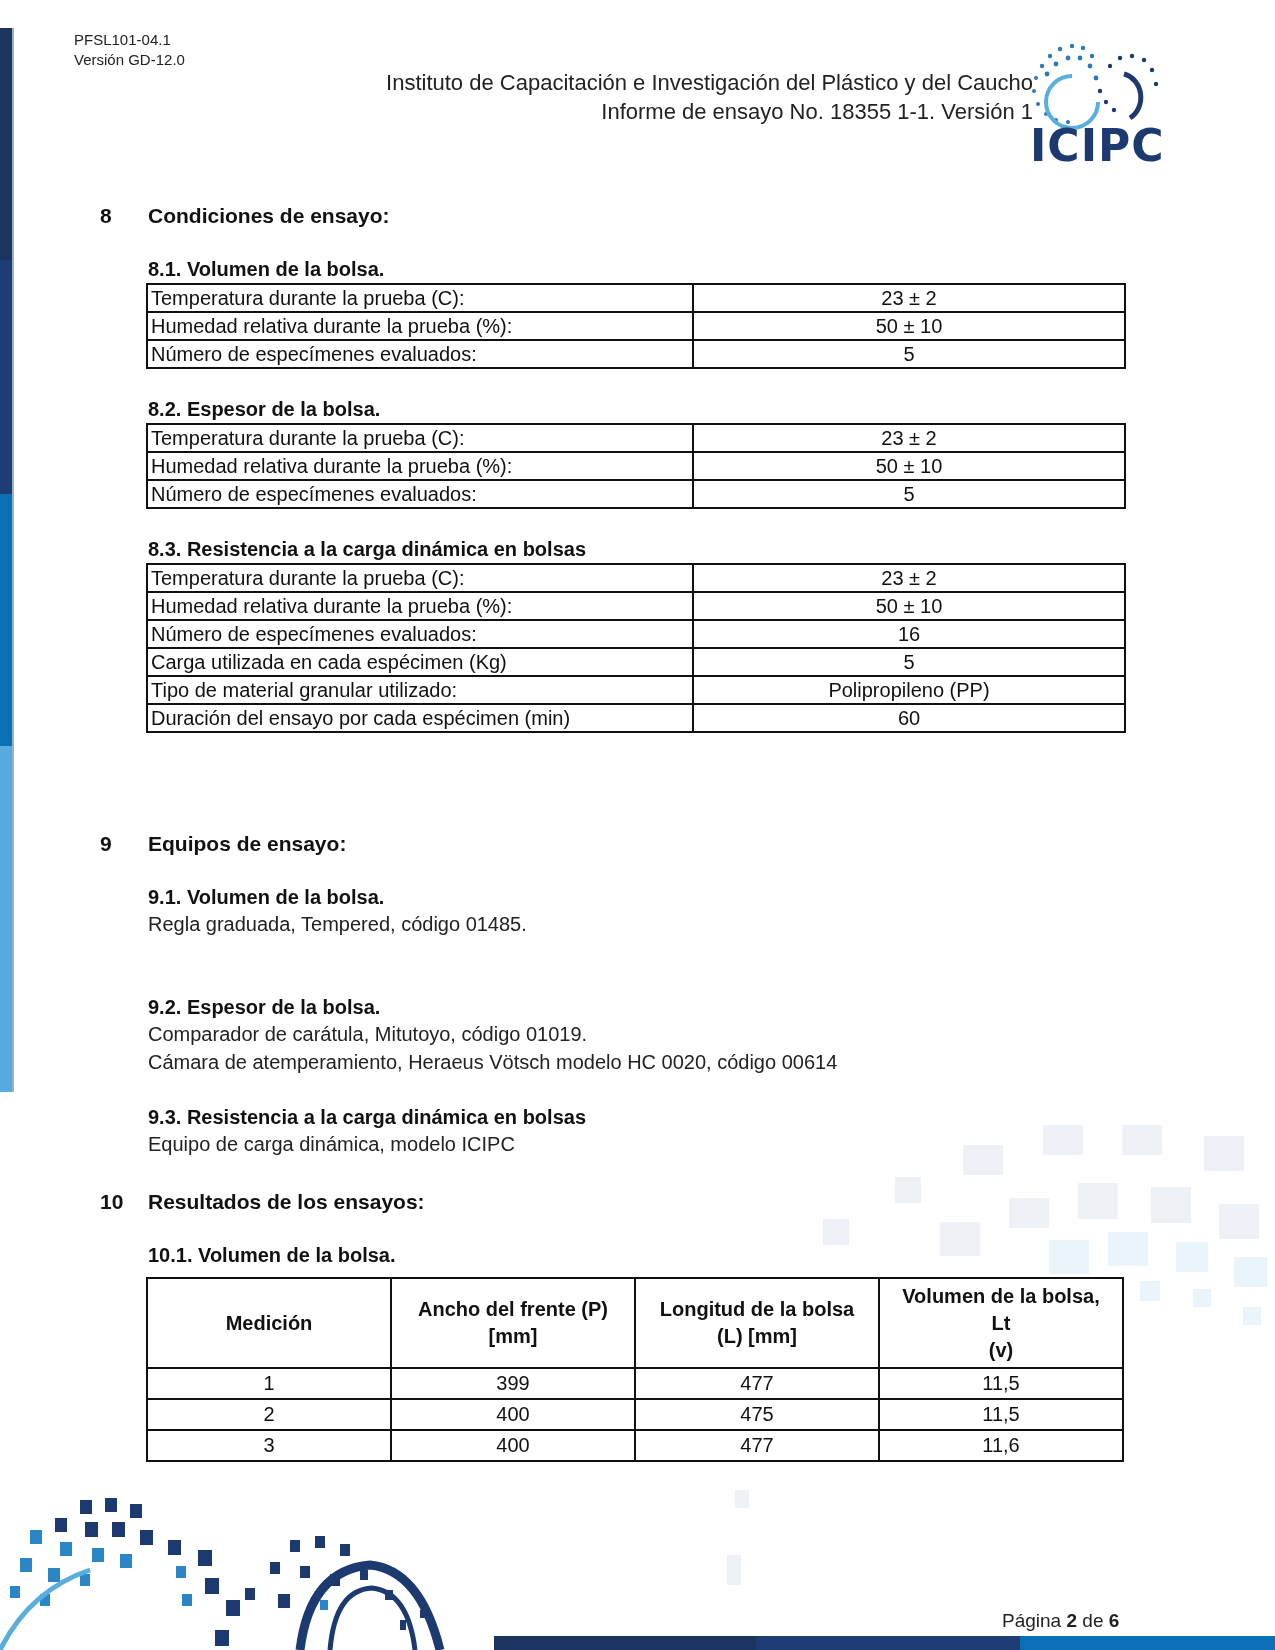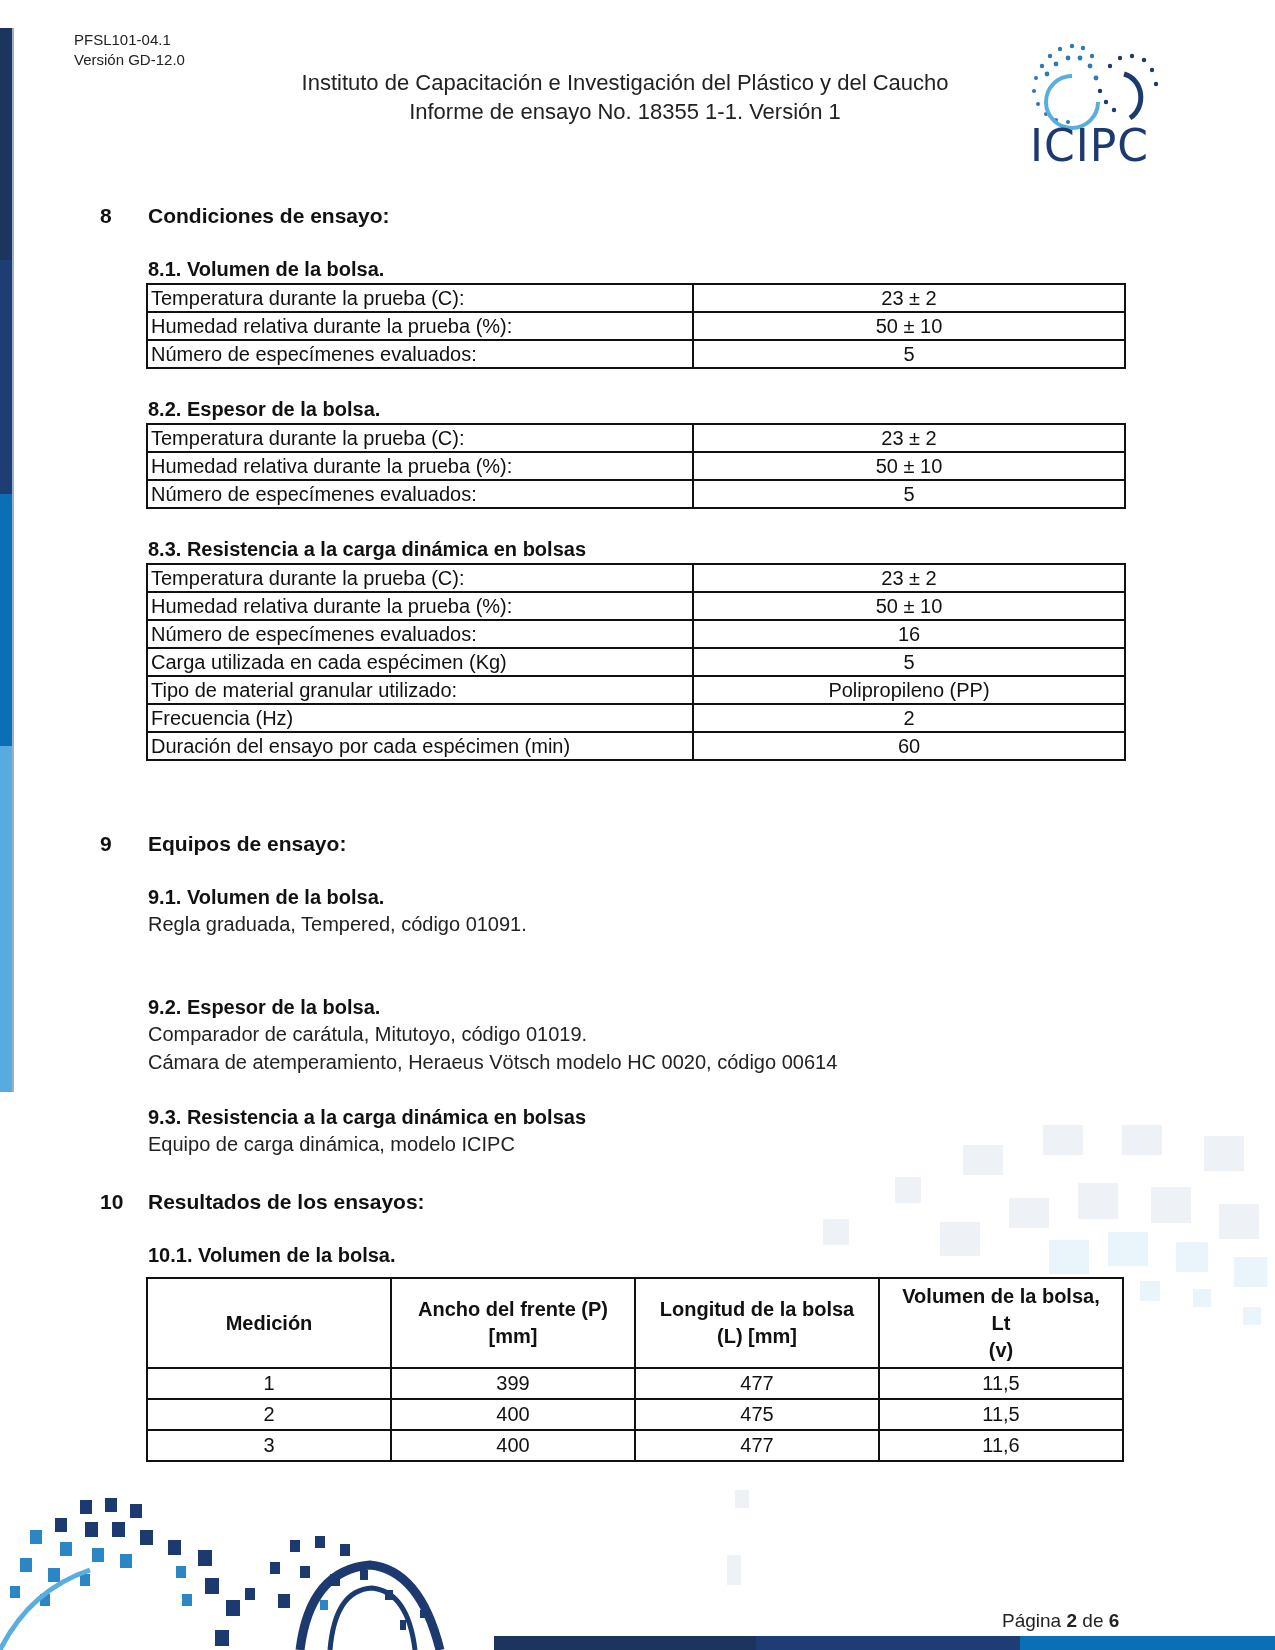--- a/index.html
+++ b/index.html
@@ -6,24 +6,24 @@
   body { width:1275px; height:1650px; position:relative; background:#ffffff; overflow:hidden;
          font-family:"Liberation Sans", sans-serif; color:#111; }
   .stripe { position:absolute; left:0; width:12px; }
   .stripe.s1 { top:28px; height:232px; background:#1b355f; }
   .stripe.s2 { top:260px; height:234px; background:#1f3d75; }
   .stripe.s3 { top:494px; height:252px; background:#0a6fb5; }
   .stripe.s4 { top:746px; height:346px; background:#58abe0; }
   .stripe-edge { position:absolute; left:12px; top:28px; width:2px; height:1064px; background:#9fb0c4; }
 
   .code { position:absolute; left:74px; top:30px; font-size:15px; line-height:20px; color:#222; }
-  .hdr { position:absolute; left:240px; width:770px; top:68px; text-align:center; font-size:22px; line-height:29px; color:#222; }
+  .hdr { position:absolute; left:263px; width:770px; top:68px; text-align:right; font-size:22px; line-height:29px; color:#222; }
 
   .logo { position:absolute; left:1020px; top:36px; width:150px; height:130px; }
-  .logo-text { position:absolute; left:1030px; top:120px; font-size:44px; font-weight:normal; color:#1c3a70; letter-spacing:1px; font-family:"DejaVu Sans", sans-serif; }
+  .logo-text { position:absolute; left:1030px; top:120px; font-size:44px; font-weight:bold; color:#1c3a70; letter-spacing:1px; font-family:"DejaVu Sans", sans-serif; }
 
   .sec { position:absolute; left:100px; font-weight:bold; font-size:21px; }
   .sec .num { display:inline-block; width:48px; }
   .sub { position:absolute; left:148px; font-weight:bold; font-size:20px; }
   .para { position:absolute; left:148px; font-size:20px; line-height:28px; color:#222; }
 
   table.cond { position:absolute; left:146px; border-collapse:collapse; font-size:20px; }
   table.cond td { border:2px solid #111; padding:0 3px; height:26px; line-height:26px; }
   table.cond td.lab { width:538px; }
   table.cond td.val { width:424px; text-align:center; }
@@ -176,37 +176,33 @@
       </tr>
   <tr>
         <td class="lab">Carga utilizada en cada espécimen (Kg)</td>
         <td class="val">5</td>
       </tr>
   <tr>
         <td class="lab">Tipo de material granular utilizado:</td>
         <td class="val">Polipropileno (PP)</td>
       </tr>
   <tr>
-        <td class="lab">Frecuencia (Hz)</td>
-        <td class="val">2</td>
-      </tr>
-  <tr>
         <td class="lab">Duración del ensayo por cada espécimen (min)</td>
         <td class="val">60</td>
       </tr>
 </tbody>
   </table>
 
 <div class="sec" style="top:832px;">
   <span class="num">9</span><span>Equipos de ensayo:</span>
 </div>
 
 <div class="sub" style="top:886px;">9.1. Volumen de la bolsa.</div>
 <div class="para" style="top:910px;">
-  <div>Regla graduada, Tempered, código 01091.</div>
+  <div>Regla graduada, Tempered, código 01485.</div>
 </div>
 
 <div class="sub" style="top:996px;">9.2. Espesor de la bolsa.</div>
 <div class="para" style="top:1020px;">
   <div>Comparador de carátula, Mitutoyo, código 01019.</div>
   <div>Cámara de atemperamiento, Heraeus Vötsch modelo HC 0020, código 00614</div>
 </div>
 
 <div class="sub" style="top:1106px;">9.3. Resistencia a la carga dinámica en bolsas</div>
 <div class="para" style="top:1130px;">

